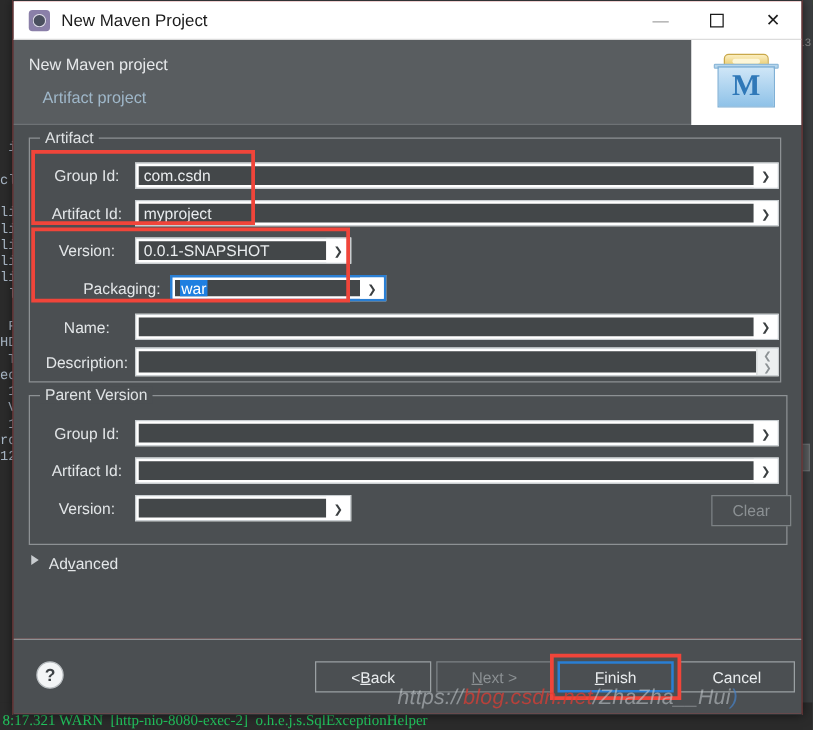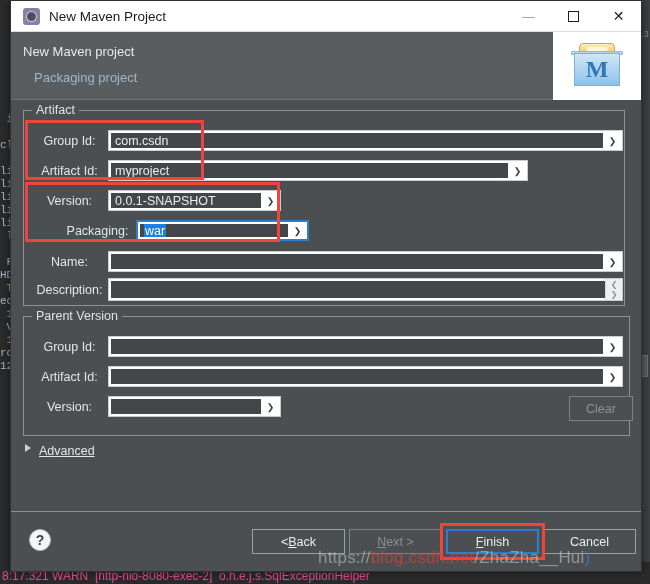--- a/index.html
+++ b/index.html
@@ -24,22 +24,22 @@
   #backdrop .right-strip .num{
     position:absolute; top:30px; right:1px; color:#8a8a8a; font-size:9px;
     font-family:"Liberation Mono", monospace;
   }
   #backdrop .right-strip .thumb{
     position:absolute; top:355px; right:2px; width:9px; height:22px;
     background:#5a5d5f; border:1px solid #6e7173;
   }
   #backdrop .console{
     position:absolute; left:0; bottom:0; width:650px; height:22px;
-    background:#2b2b2b; font-family:Liberation Sans, sans-serif;
-    font-size:12px; line-height:14px; color:#ec4899; overflow:hidden;
+    background:#2b2b2b; font-family:Liberation Serif, serif;
+    font-size:12px; line-height:14px; color:#22c55e; overflow:hidden;
     white-space:pre; padding-left:2px; padding-top:7px;
   }
   #backdrop .topstrip{
     position:absolute; left:0; top:0; width:650px; height:4px;
     background:#3c5233;
   }
 
   
   #dialog{
     position:absolute; left:10px; top:0; width:632px; height:572px;
@@ -163,21 +163,21 @@
   .btn.disabled{ color:#8b9093; border-color:#7d8285; }
   .btn.focused{ border:2px solid #2a7fd4; }
   .btn u{ text-decoration:underline; }
 
   
   .redbox{ position:absolute; border:3px solid #f0453a; pointer-events:none; }
 
   
   .advanced{
     position:absolute; left:14px; top:444px; display:flex; 
-    font-size:12.5px; color:#e3e6e8;text-decoration:underline;
+    font-size:12.5px; color:#e3e6e8;
   }
   .advanced .tri{
     width:0;height:0;border-left:6px solid #c9cdd0;
     border-top:4px solid transparent;border-bottom:4px solid transparent;
     margin-right:8px;
   }
 
   
   .footer{
     position:absolute; left:0; bottom:0; width:630px; height:60px;
@@ -186,21 +186,21 @@
   .help-icon{
     position:absolute; left:18px; top:17px; width:22px; height:22px;
     border-radius:50%; background:#f3f5f6; border:1px solid #b9bec1;
     display:flex; align-items:center; justify-content:center;
     font-size:14px; font-weight:bold; color:#3d4245;
   }
 
   .watermark{
     position:absolute; left:318px; top:548px; font-size:17px;
     color:rgba(200,205,210,.55); font-family:"Liberation Sans", sans-serif;
-    letter-spacing:.2px; white-space:nowrap;
+    letter-spacing:.2px; white-space:nowrap;font-style:italic;
   }
   .watermark .red{ color:rgba(225,60,50,.72); }
   .watermark .blue{ color:rgba(70,130,200,.7); }
 </style>
 </head>
 <body>
 
 <div id="backdrop">
   <div class="topstrip"></div>
   <div class="editor-strip">  /
@@ -238,21 +238,21 @@
     <div class="title">New Maven Project</div>
     <div class="winbtn min">—</div>
     <div class="winbtn">
         <span class="sq"></span>
       </div>
     <div class="winbtn">✕</div>
   </div>
 
   <div class="header">
     <div class="h-title">New Maven project</div>
-    <div class="h-sub">Packaging project</div>
+    <div class="h-sub">Artifact project</div>
     <div class="logo">
       <div class="maven-logo">
         <div class="lid"></div>
         <div class="rim"></div>
         <div class="box">
           <div class="m">M</div>
         </div>
       </div>
     </div>
   </div>
@@ -266,21 +266,21 @@
     <div class="row" style="left:20px; top:30px; width:592px;">
       <span class="lbl" style="width:77px">Group Id:</span>
       <div class="combo" style="width:515px">
         <div class="val">com.csdn</div>
         <div class="arrow">❯</div>
       </div>
     </div>
 
     <div class="row" style="left:20px; top:60px; width:592px;">
       <span class="lbl" style="width:77px">Artifact Id:</span>
-      <div class="combo" style="width:420px">
+      <div class="combo" style="width:515px">
         <div class="val">myproject</div>
         <div class="arrow">❯</div>
       </div>
     </div>
 
     <div class="row" style="left:20px; top:90px; width:250px;">
       <span class="lbl" style="width:77px">Version:</span>
       <div class="combo" style="width:173px">
         <div class="val">0.0.1-SNAPSHOT</div>
         <div class="arrow">❯</div>

